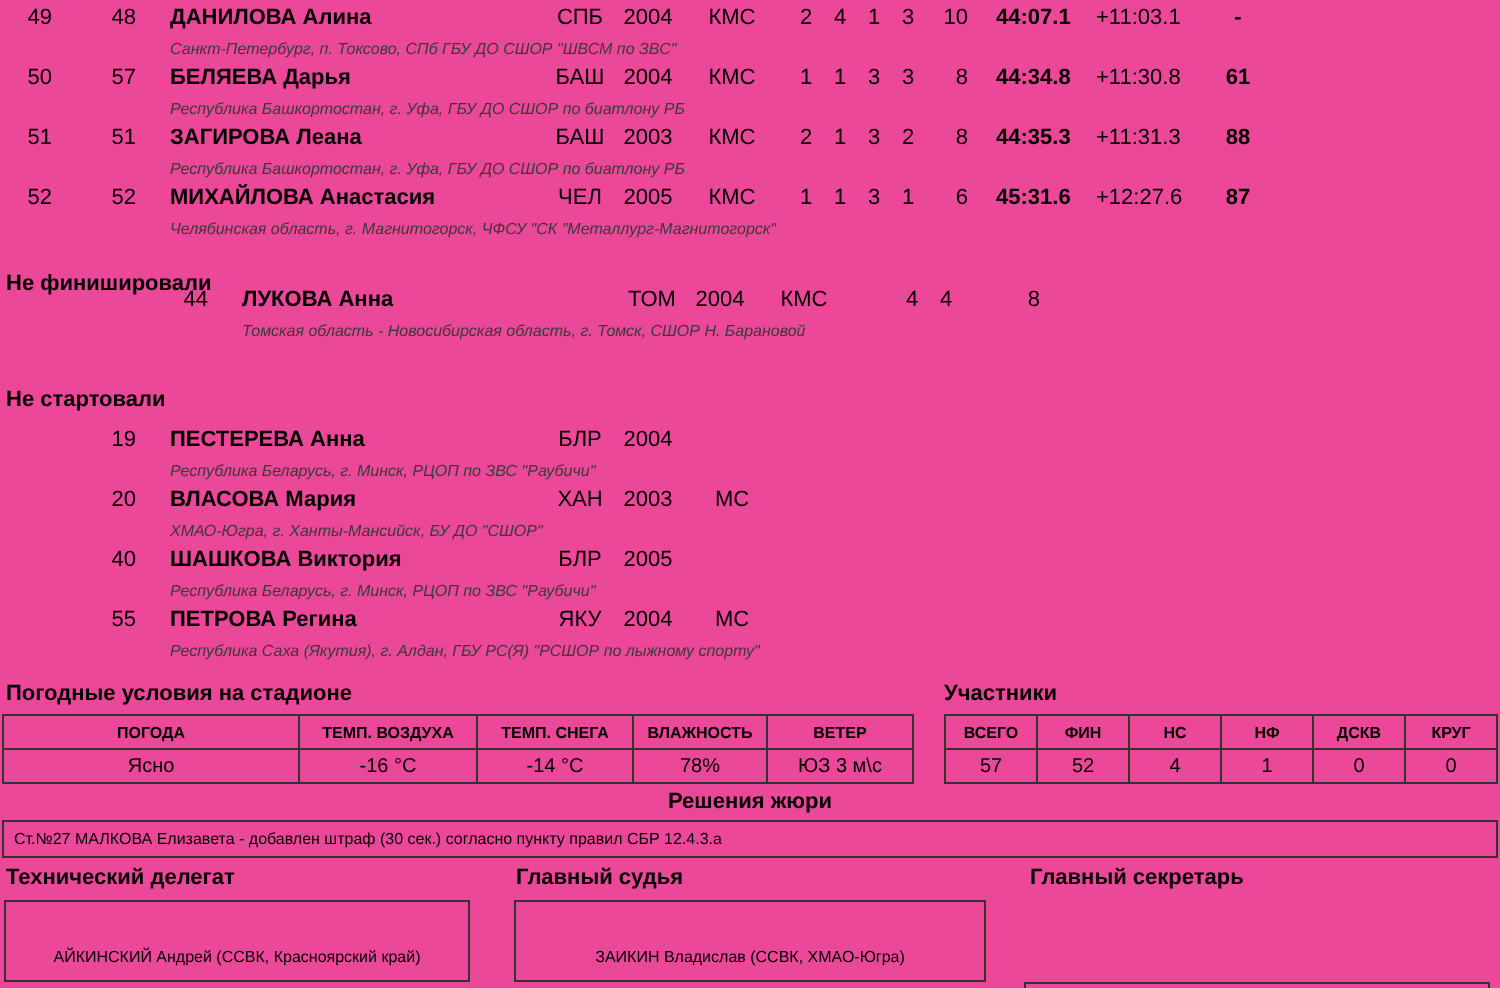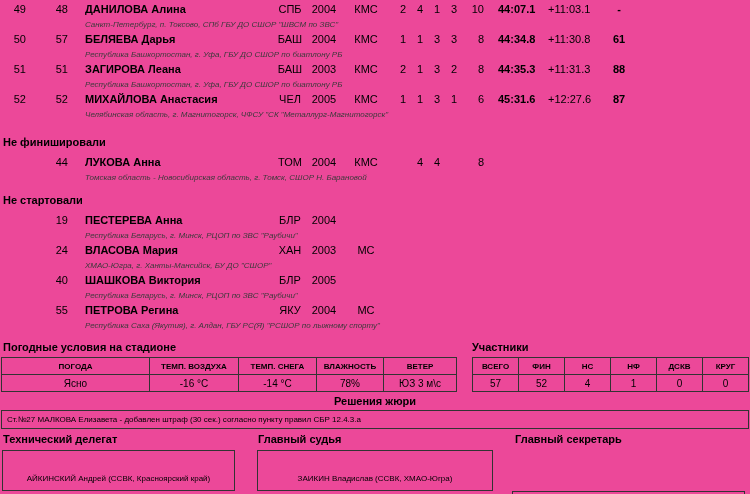--- a/index.html
+++ b/index.html
@@ -134,21 +134,21 @@
         <span class="c s3">3</span>
         <span class="c s4">1</span>
         <span class="c miss">6</span>
         <span class="c time">45:31.6</span>
         <span class="c behind">+12:27.6</span>
         <span class="c pts">87</span>
       </div>
     </div>
 
   <div class="abs sec-title" style="top:136px; left:3px;">Не финишировали</div>
-  <div class="rows" style="top:155px;">
+  <div class="rows" style="top:143px;padding-left:36px;">
 
       <div class="row">
         <span class="c bib">44</span>
         <span class="c name">ЛУКОВА Анна</span>
         <span class="c team">Томская область - Новосибирская область, г. Томск, СШОР Н. Барановой</span>
         <span class="c region">ТОМ</span>
         <span class="c year">2004</span>
         <span class="c qual">КМС</span>
         <span class="c s1"></span>
         <span class="c s2">4</span>
@@ -164,21 +164,21 @@
       <div class="row">
         <span class="c bib">19</span>
         <span class="c name">ПЕСТЕРЕВА Анна</span>
         <span class="c team">Республика Беларусь, г. Минск, РЦОП по ЗВС "Раубичи"</span>
         <span class="c region">БЛР</span>
         <span class="c year">2004</span>
         <span class="c qual"></span>
       </div>
 
       <div class="row">
-        <span class="c bib">24</span>
+        <span class="c bib">20</span>
         <span class="c name">ВЛАСОВА Мария</span>
         <span class="c team">ХМАО-Югра, г. Ханты-Мансийск, БУ ДО "СШОР"</span>
         <span class="c region">ХАН</span>
         <span class="c year">2003</span>
         <span class="c qual">МС</span>
       </div>
 
       <div class="row">
         <span class="c bib">40</span>
         <span class="c name">ШАШКОВА Виктория</span>

